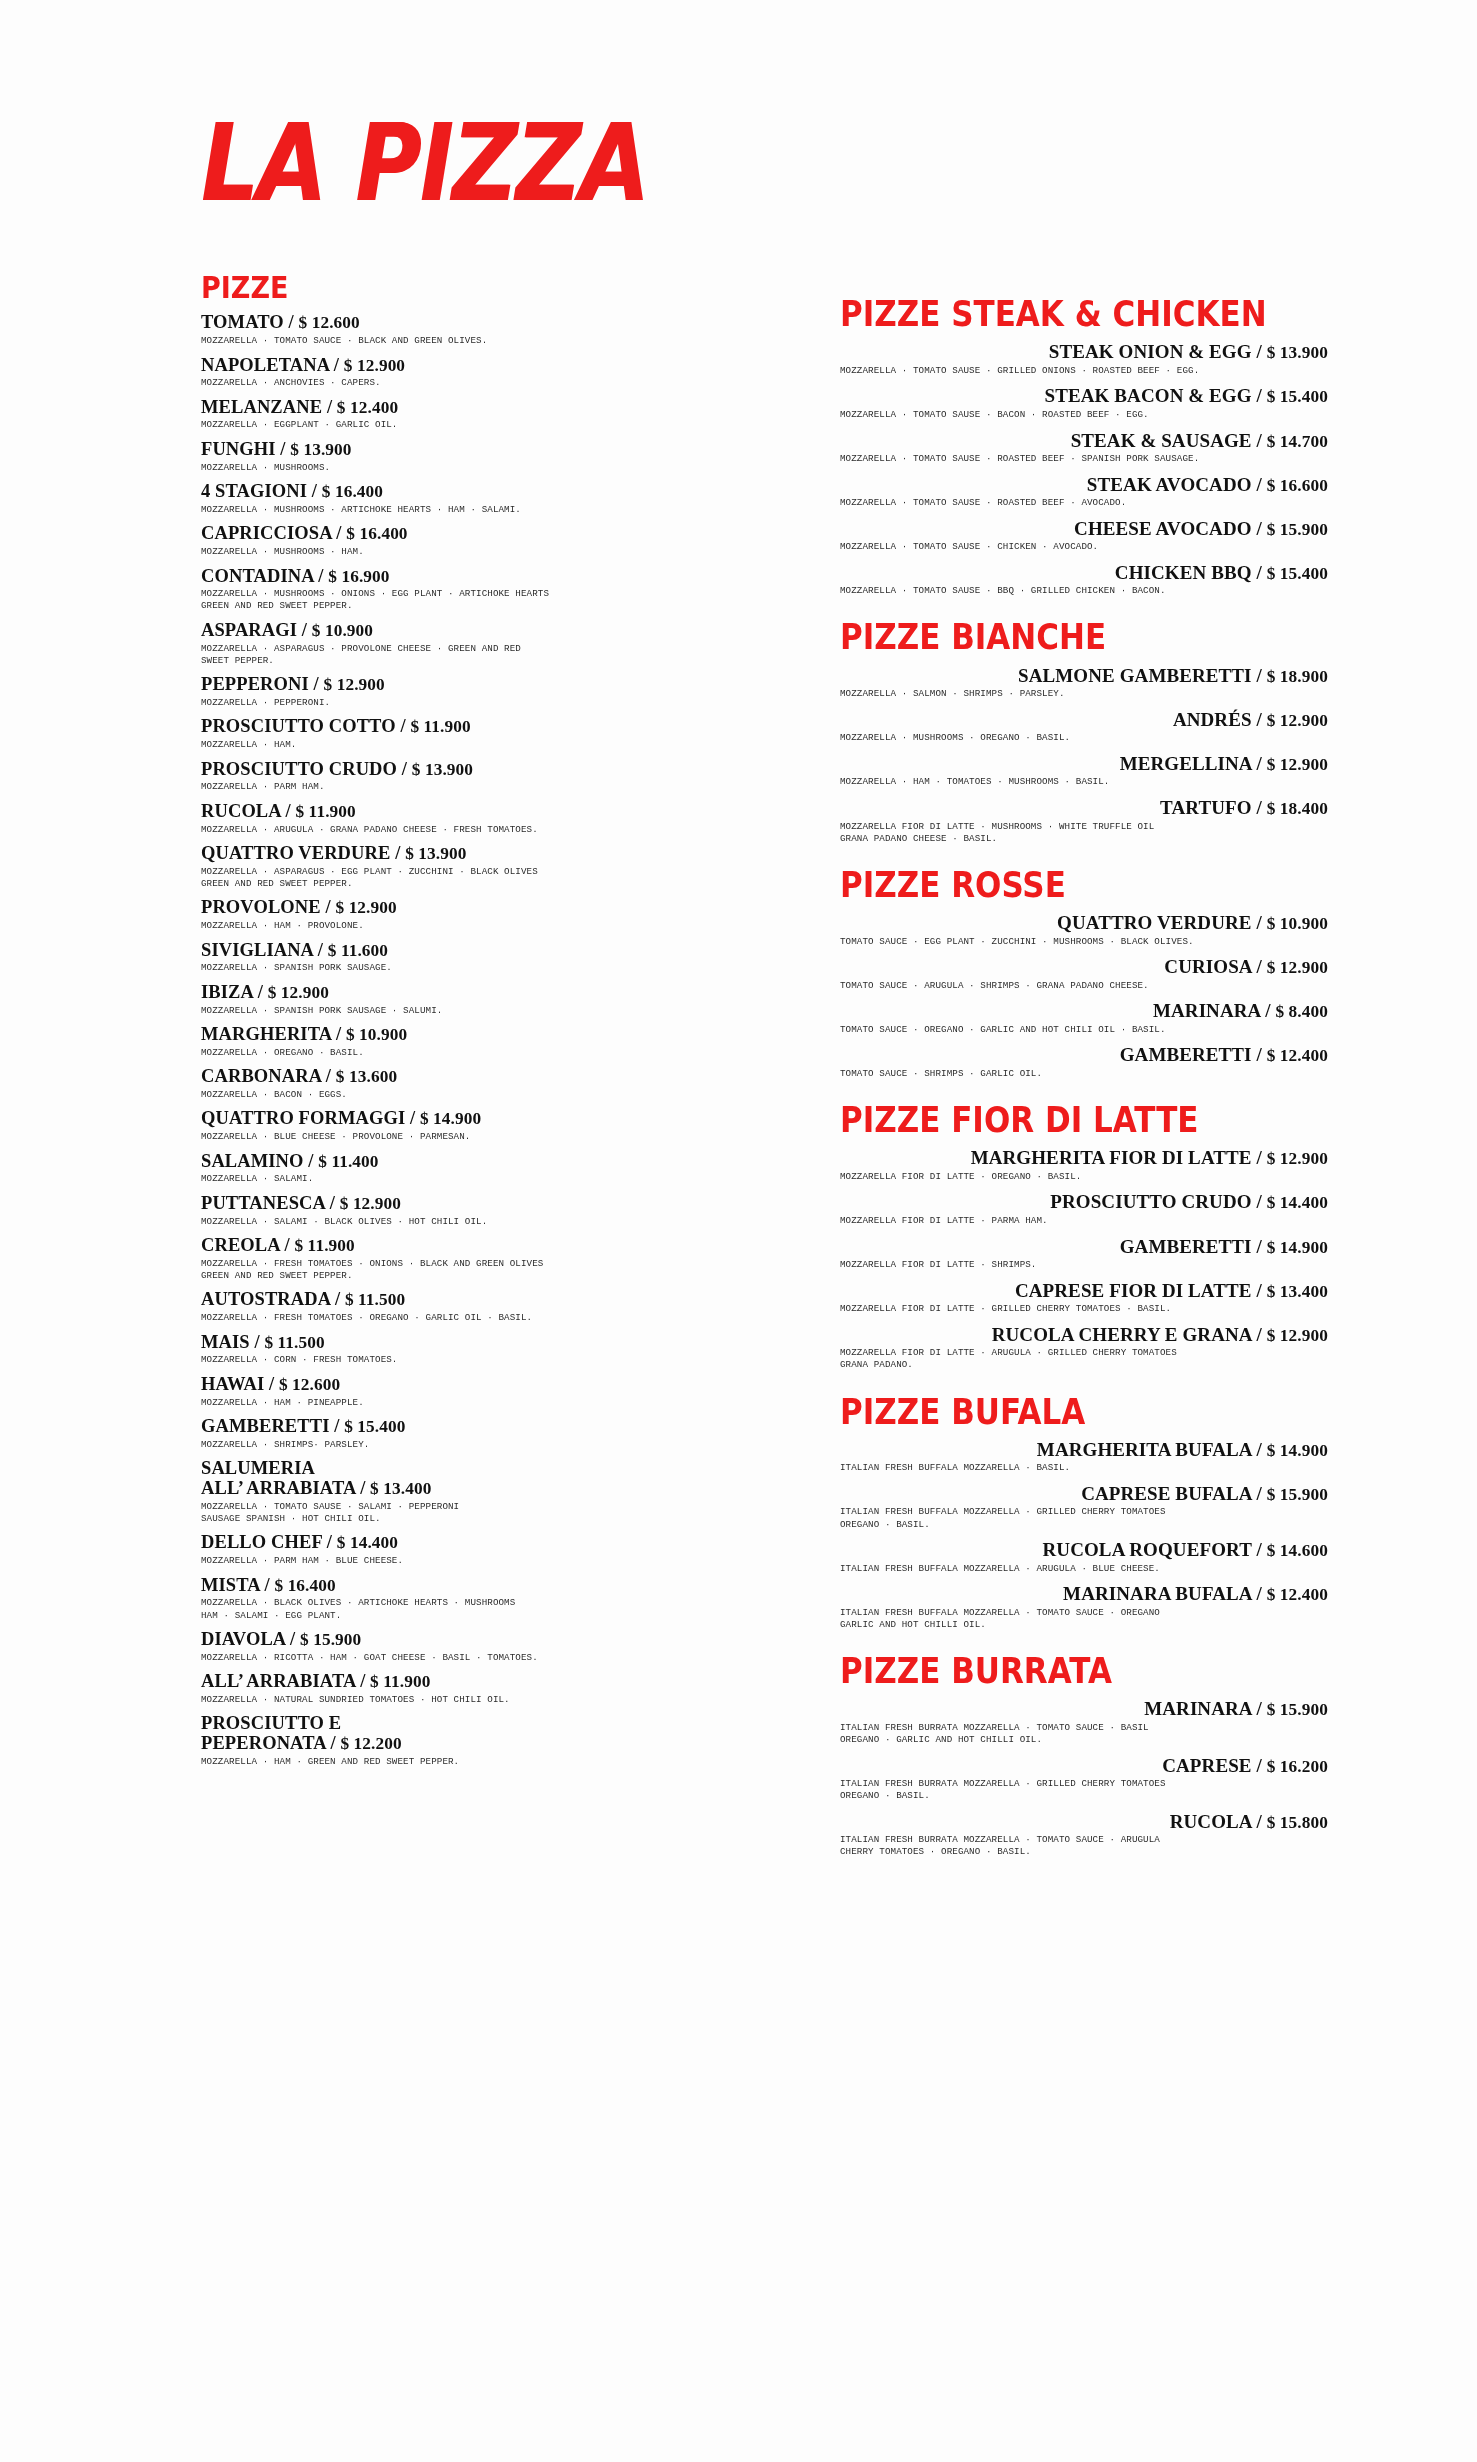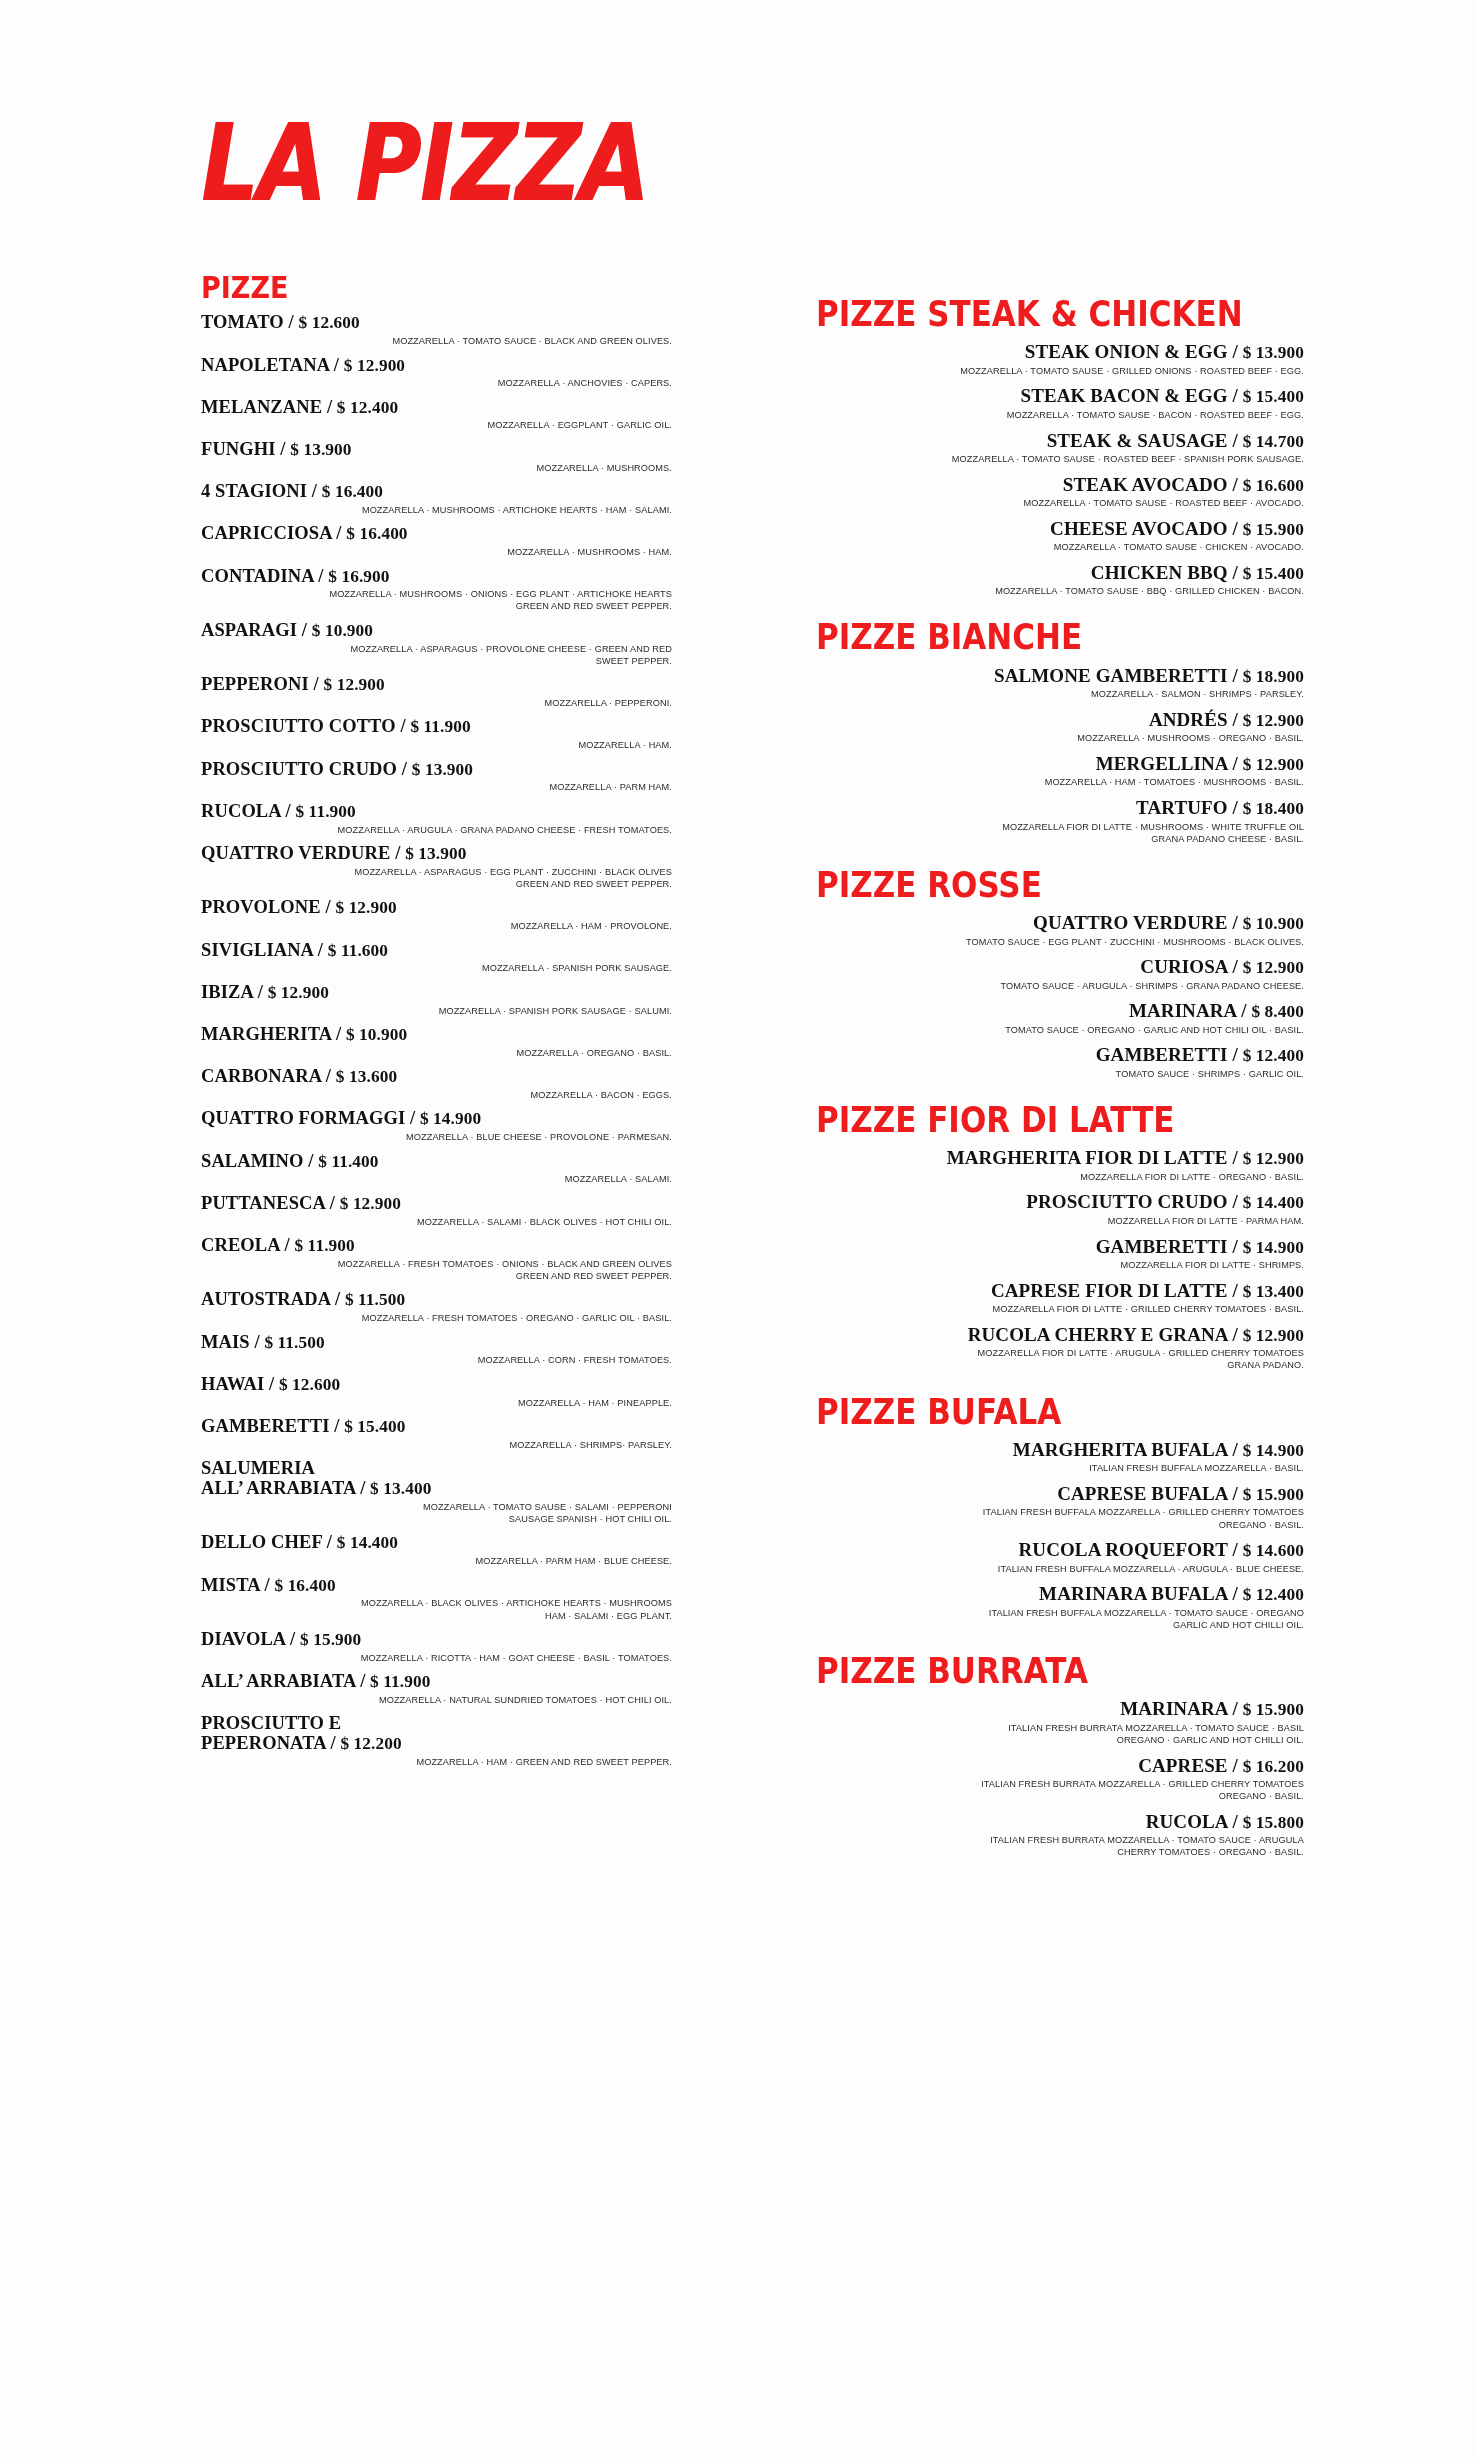--- a/index.html
+++ b/index.html
@@ -41,21 +41,21 @@
   .col {
     position: absolute;
     top: 0;
   }
   .col-left {
     left: 201px;
     top: 274px;
     width: 471px;
   }
   .col-right {
-    left: 816px;
+    left: 840px;
     top: 298px;
     width: 488px;
   }
   
   .sec-title {
     font-family: "DejaVu Sans", sans-serif;
     font-weight: bold;
     font-size: 27px;
     color: #ee1c1c;
     letter-spacing: 0px;
@@ -80,28 +80,27 @@
     font-size: 18.5px;
     line-height: 1.08;
     color: #111111;
     letter-spacing: 0.1px;
   }
   .item-head .price {
     font-weight: bold;
     font-size: 17.3px;
   }
   .item-desc {
-    font-family: Liberation Sans, sans-serif;
+    font-family: Liberation Mono, monospace;
     font-size: 9.2px;
     line-height: 1.32;
     color: #2b2b2b;
     letter-spacing: 0.1px;
     margin-top: 1.8px;
     text-transform: uppercase;
-    text-align: right;
   }
   .col-right .item {
     margin-bottom: 9.5px;
   }
   .col-right .item-head {
     font-size: 19px;
     text-align: right;
   }
   .col-right .item-desc {
     font-size: 9.2px;

